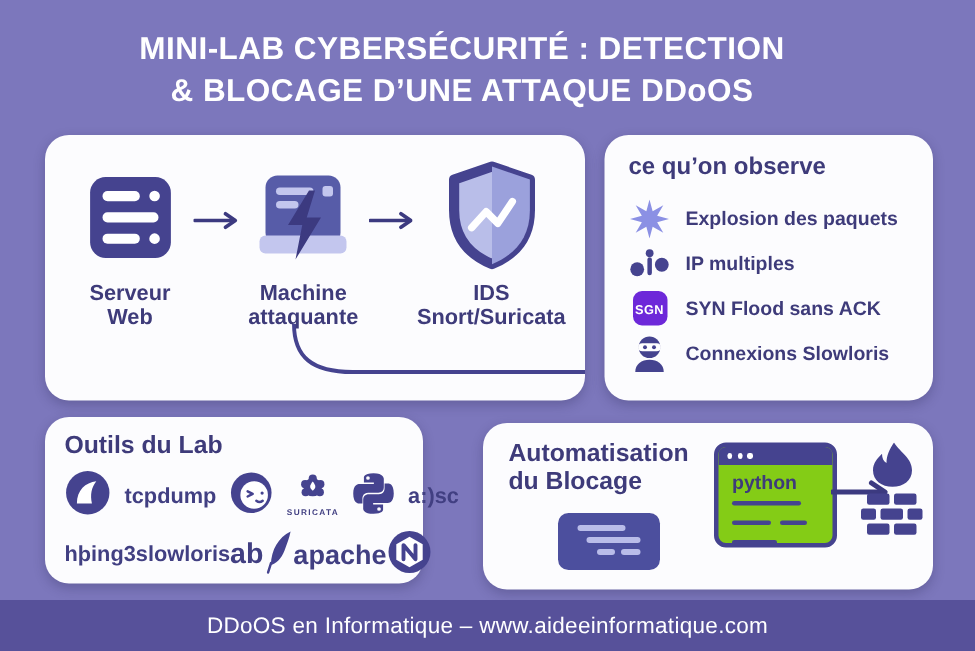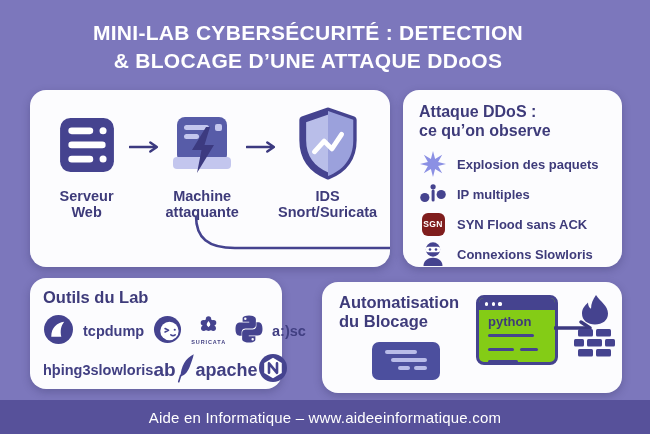--- a/index.html
+++ b/index.html
@@ -26,21 +26,21 @@
   .n1 { width:104px; } .n2 { width:106px; } .n3 { width:128px; }
   #flow-curve { position:absolute; left:0; top:0; width:360px; height:177px; pointer-events:none; }
 
   
   #observe-card { left:403px; top:90px; width:219px; height:177px; padding:13px 16px; }
   .observe-heading { font-size:16px; font-weight:700; line-height:18.5px; }
   .observe-list { margin-top:9px; }
   .observe-item { display:flex; align-items:center; gap:10px; height:30px; }
   .observe-ic { width:28px; display:flex; justify-content:center; align-items:center; }
   .observe-label { font-size:13px; font-weight:700; }
-  .syn-badge { width:23px; height:23px; border-radius:6px; background:#7f1d1d; color:#fff;
+  .syn-badge { width:23px; height:23px; border-radius:6px; background:#6d28d9; color:#fff;
     display:flex; align-items:center; justify-content:center; font-size:8.5px; font-weight:700;
     font-variant:small-caps; letter-spacing:.3px; }
 
   
   #tools-card { left:30px; top:278px; width:252px; height:111px; padding:10px 13px; }
   .tools-heading { font-size:16.5px; font-weight:700; }
   .tools-row { display:flex; align-items:center; margin-top:7px; }
   .tools-row1 { gap:9px; height:34px; }
   .tools-row2 { height:34px; margin-top:5px; }
   .tool-text { font-size:14.5px; font-weight:700; color:#413f82; }
@@ -141,21 +141,20 @@
       <div class="node-label">
         <div>IDS</div>
         <div>Snort/Suricata</div>
       </div>
     </div>
   </div>
 </div>
 
 <div class="card" id="observe-card">
   <div class="observe-heading">
-    <div>Attaque DDoS :</div>
     <div>ce qu’on observe</div>
   </div>
   <div class="observe-list">
     <div class="observe-item">
       <span class="observe-ic">
         <svg width="26" height="26" viewBox="0 0 26 26">
           <polygon points="13,0 15.1,7.9 22.2,3.8 18.1,10.9 26,13 18.1,15.1 22.2,22.2 15.1,18.1 13,26 10.9,18.1 3.8,22.2 7.9,15.1 0,13 7.9,10.9 3.8,3.8 10.9,7.9" fill="#8b90e4"></polygon>
         </svg>
       </span>
       <span class="observe-label">Explosion des paquets</span>
@@ -286,14 +285,14 @@
     <rect x="22" y="34" width="15" height="7.5" rx="1.5" fill="#45438f"></rect>
     <rect x="0" y="44" width="10" height="7.5" rx="1.5" fill="#45438f"></rect>
     <rect x="13" y="44" width="15" height="7.5" rx="1.5" fill="#45438f"></rect>
     <rect x="31" y="44" width="10" height="7.5" rx="1.5" fill="#45438f"></rect>
     <rect x="4" y="54" width="15" height="7.5" rx="1.5" fill="#45438f"></rect>
     <rect x="22" y="54" width="15" height="7.5" rx="1.5" fill="#45438f"></rect>
   </svg>
 </div>
 
 <div class="footer-bar">
-  <span class="footer-text">Aide en Informatique – www.aideeinformatique.com</span>
+  <span class="footer-text">DDoOS en Informatique – www.aideeinformatique.com</span>
 </div>
 
 </body></html>

